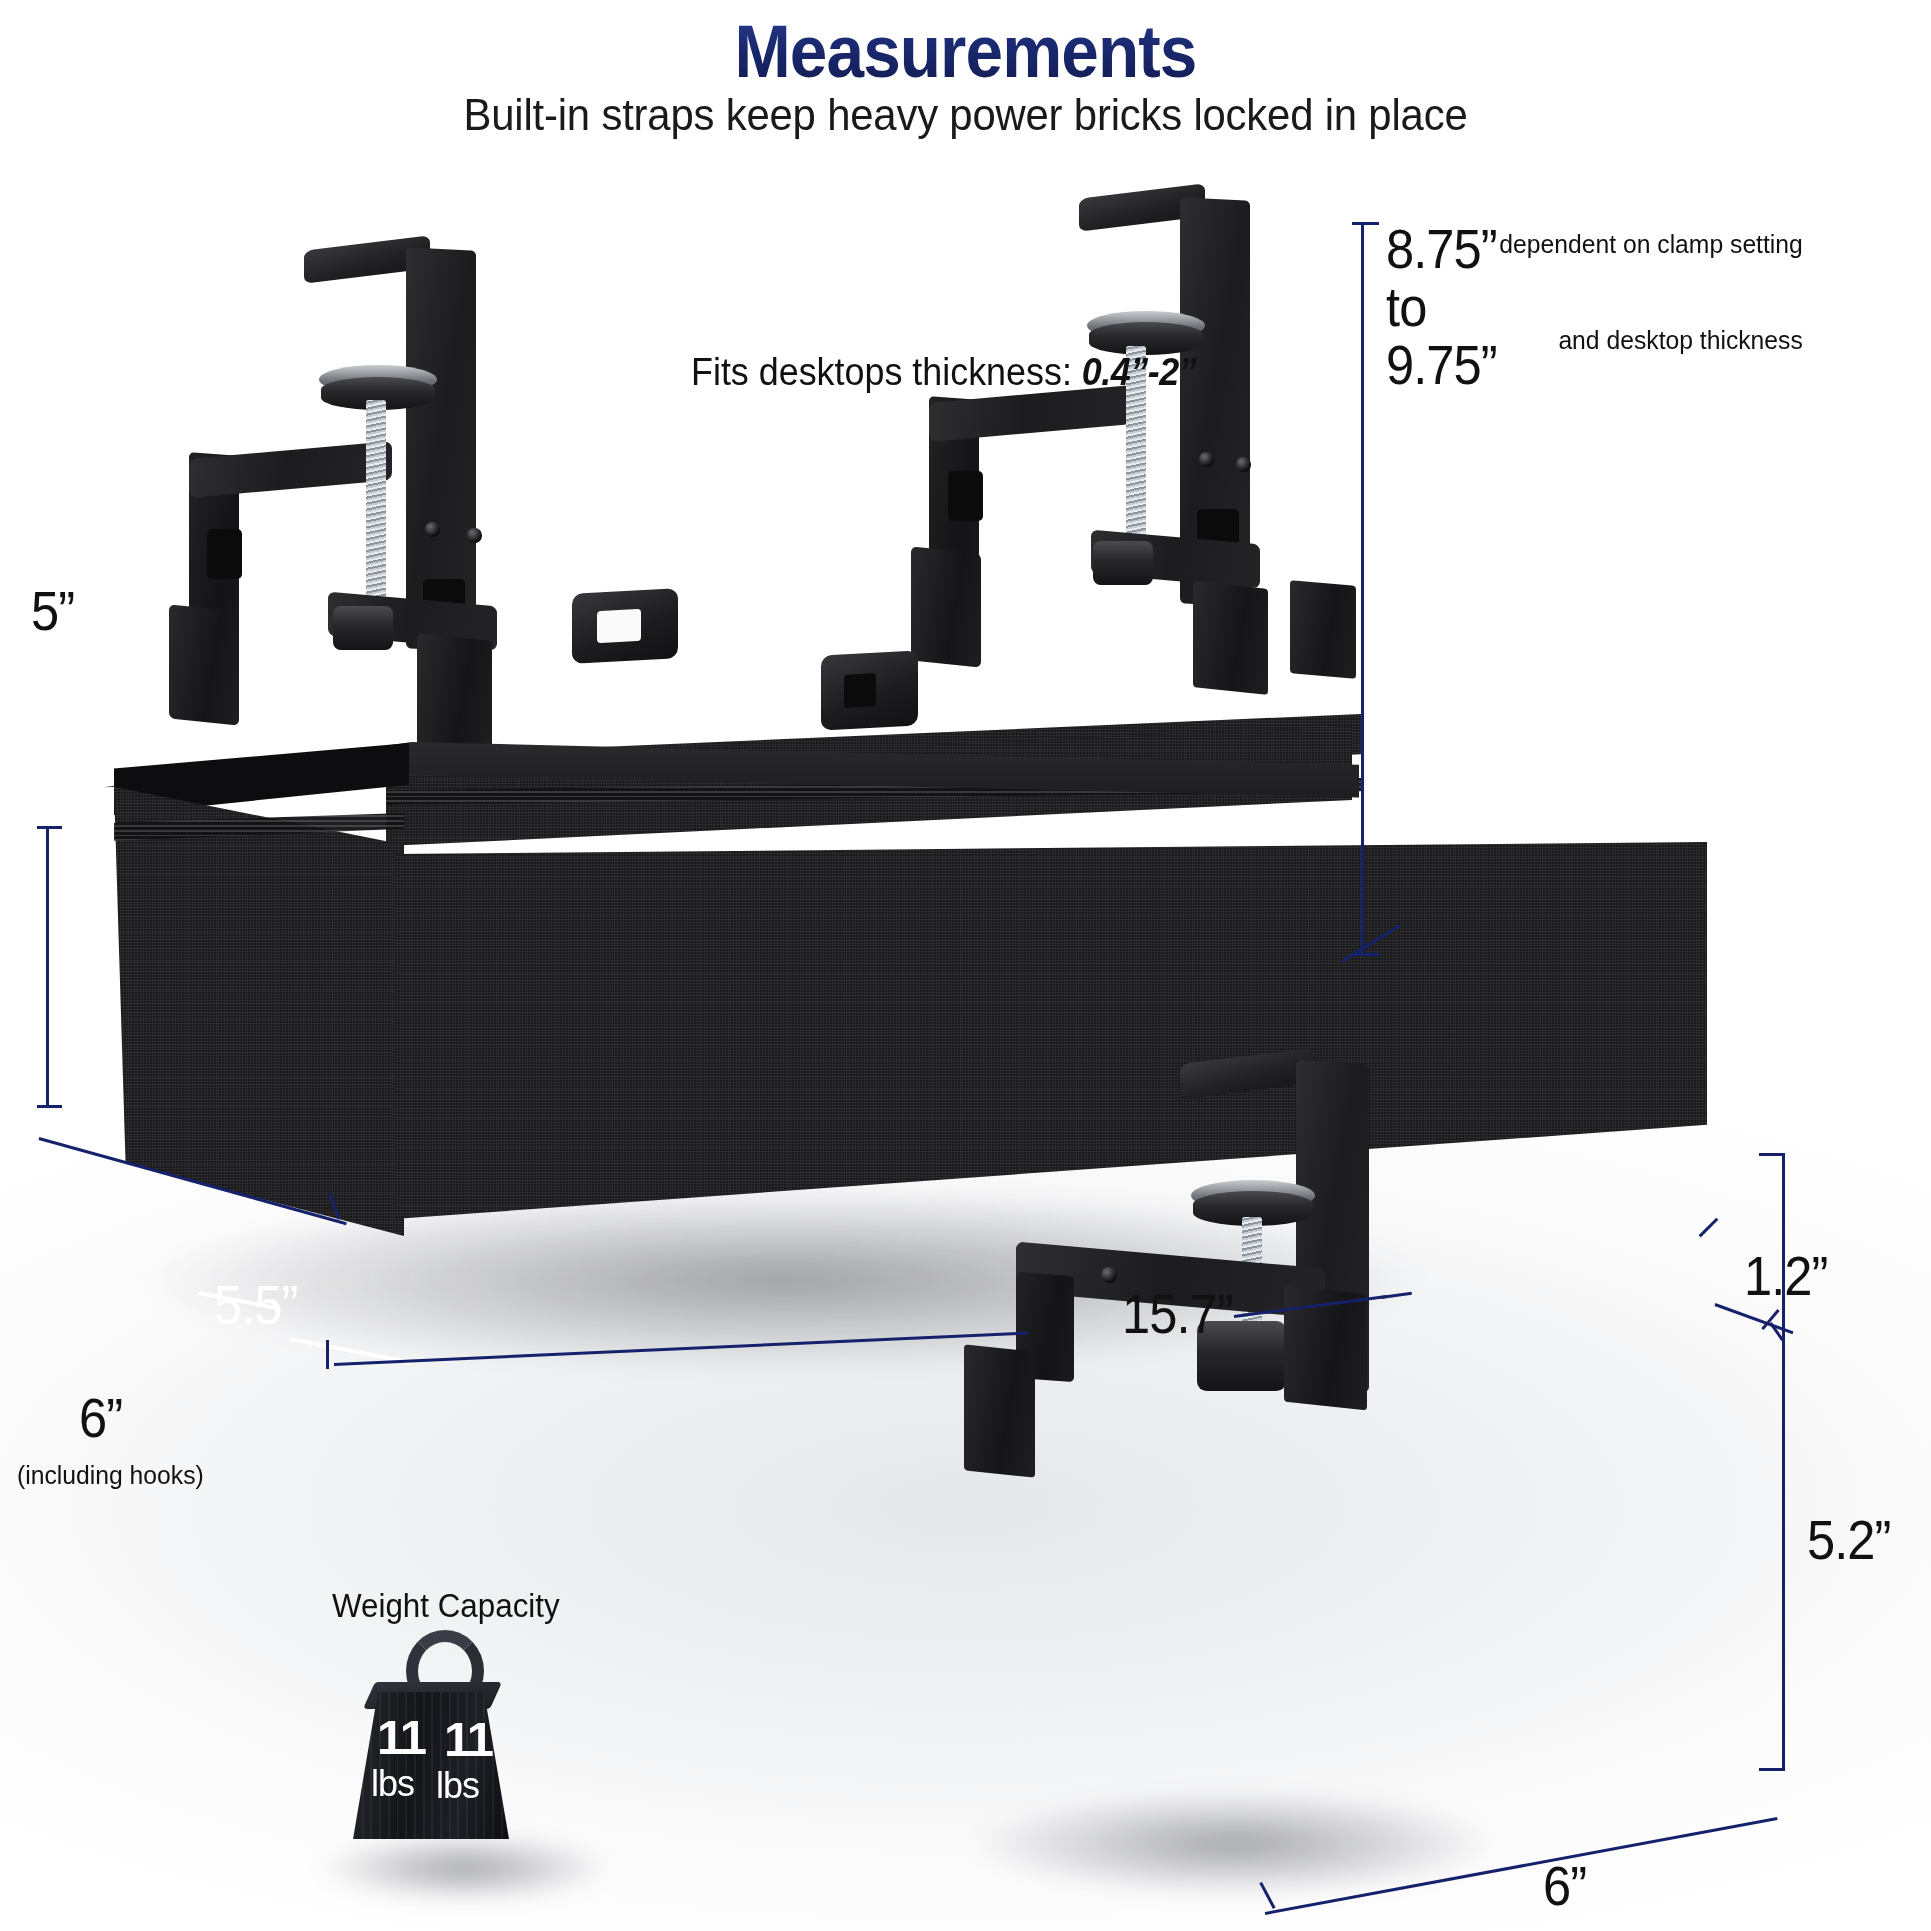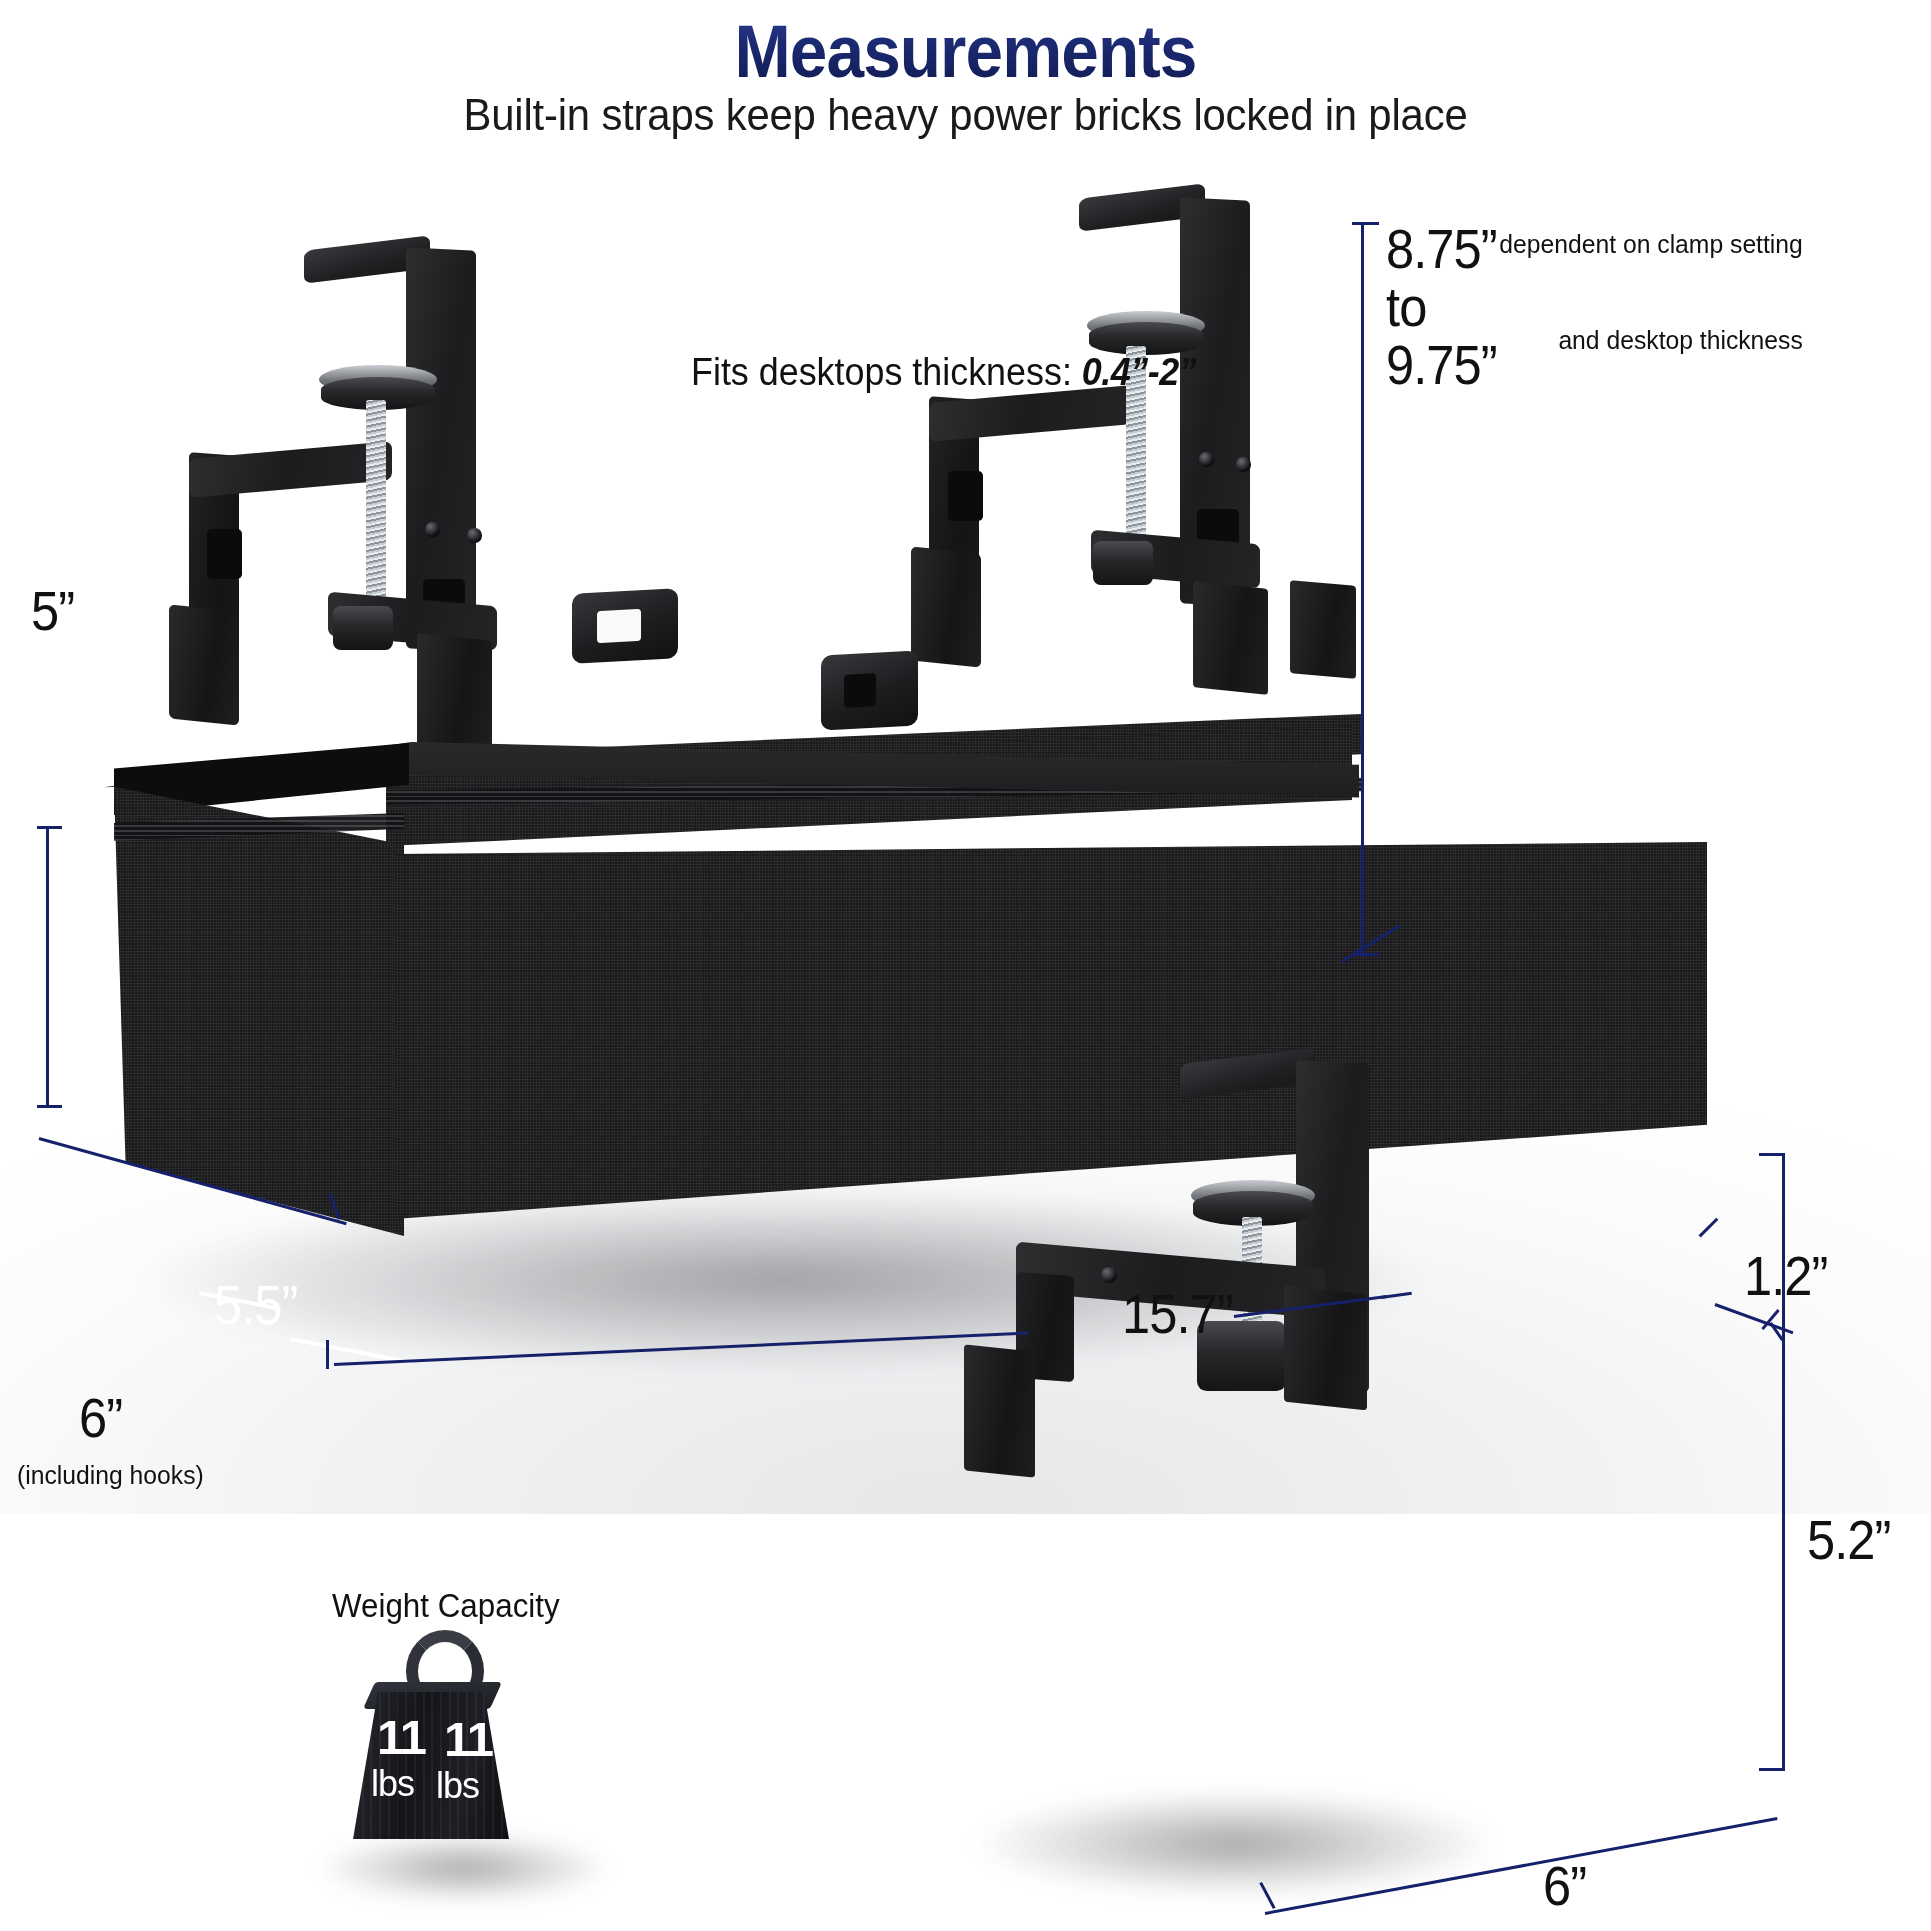--- a/index.html
+++ b/index.html
@@ -6,21 +6,21 @@
     margin: 0; padding: 0;
     width: 1931px; height: 1931px;
     overflow: hidden;
     background: #ffffff;
     font-family: "Liberation Sans", sans-serif;
   }
 
   #stage {
     position: relative;
     width: 1931px;
-    height: 1514px;
+    height: 1931px;
     background:
       radial-gradient(ellipse 1352px 483px at 50% 1506px, #e6e7e9 0%, #f1f2f3 45%, #fbfbfc 75%, #ffffff 100%),
       #ffffff;
   }
 
   
   .title {
     position: absolute;
     top: 7.7px; left: 0; width: 1931px;
     text-align: center;

